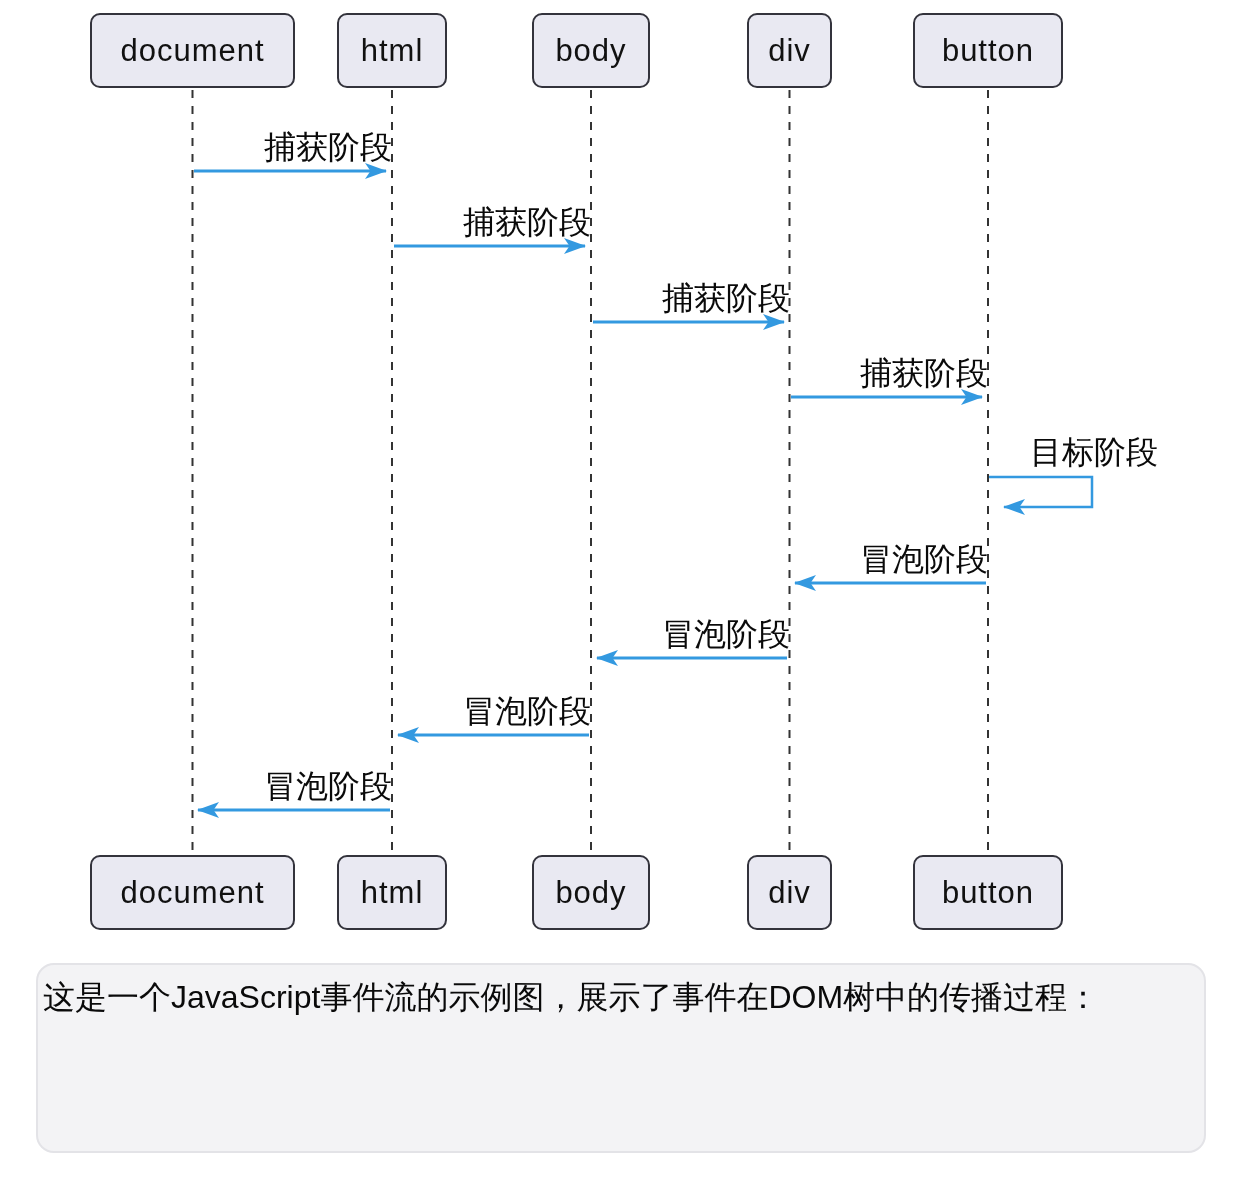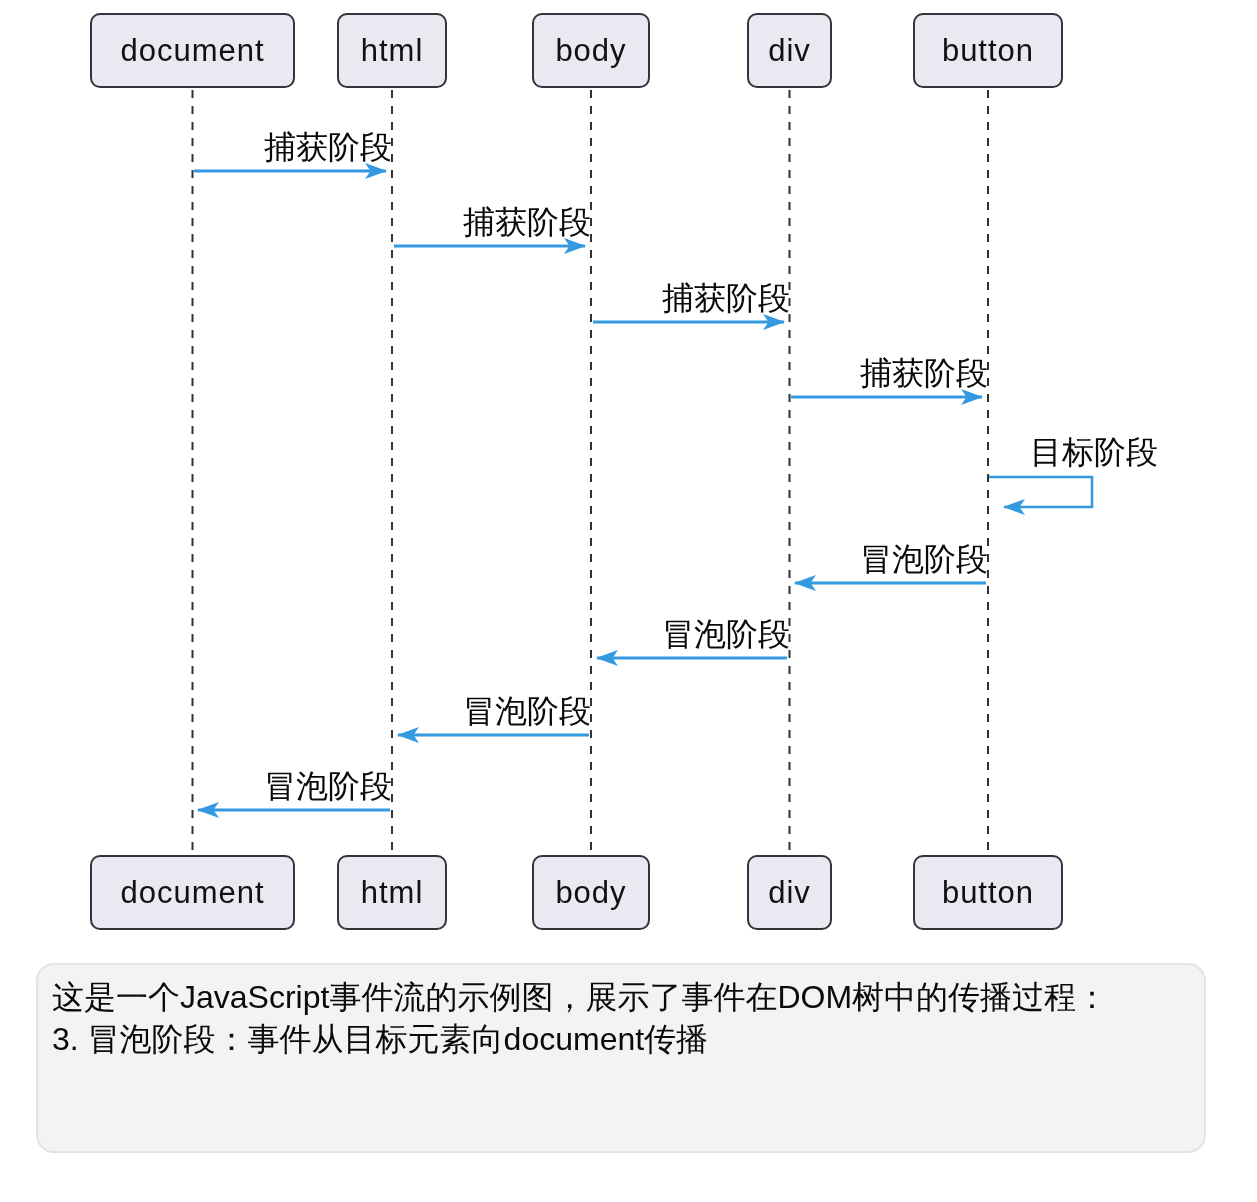--- a/index.html
+++ b/index.html
@@ -46,21 +46,21 @@
 
   .note {
     position: absolute;
     left: 36px;
     top: 963px;
     width: 1170px;
     height: 190px;
     background: #f3f3f5;
     border: 2px solid #e3e3e7;
     border-radius: 18px;
-    padding: 11px 14px 10px 14px;
+    padding: 11px 14px 10px 5px;
     font-size: 32px;
     line-height: 42px;
     color: #0a0a0a;
   }
   .note div { white-space: nowrap; }
 
   .watermark {
     position: absolute;
     right: 28px;
     top: 1146px;
@@ -126,17 +126,16 @@
   <div class="msg-label" style="left:591px; top:278px; width:199px;">捕获阶段</div>
   <div class="msg-label" style="left:789px; top:353px; width:199px;">捕获阶段</div>
   <div class="msg-label" style="left:988px; top:432px; width:170px;">目标阶段</div>
   <div class="msg-label" style="left:789px; top:539px; width:199px;">冒泡阶段</div>
   <div class="msg-label" style="left:591px; top:614px; width:199px;">冒泡阶段</div>
   <div class="msg-label" style="left:392px; top:691px; width:199px;">冒泡阶段</div>
   <div class="msg-label" style="left:192px; top:766px; width:200px;">冒泡阶段</div>
 
   <div class="note">
     <div>这是一个JavaScript事件流的示例图，展示了事件在DOM树中的传播过程：</div>
-    <div>3. 冒泡阶段：事件从目标元素向document传播</div>
   </div>
 
 
 </div>
 
 </body></html>

